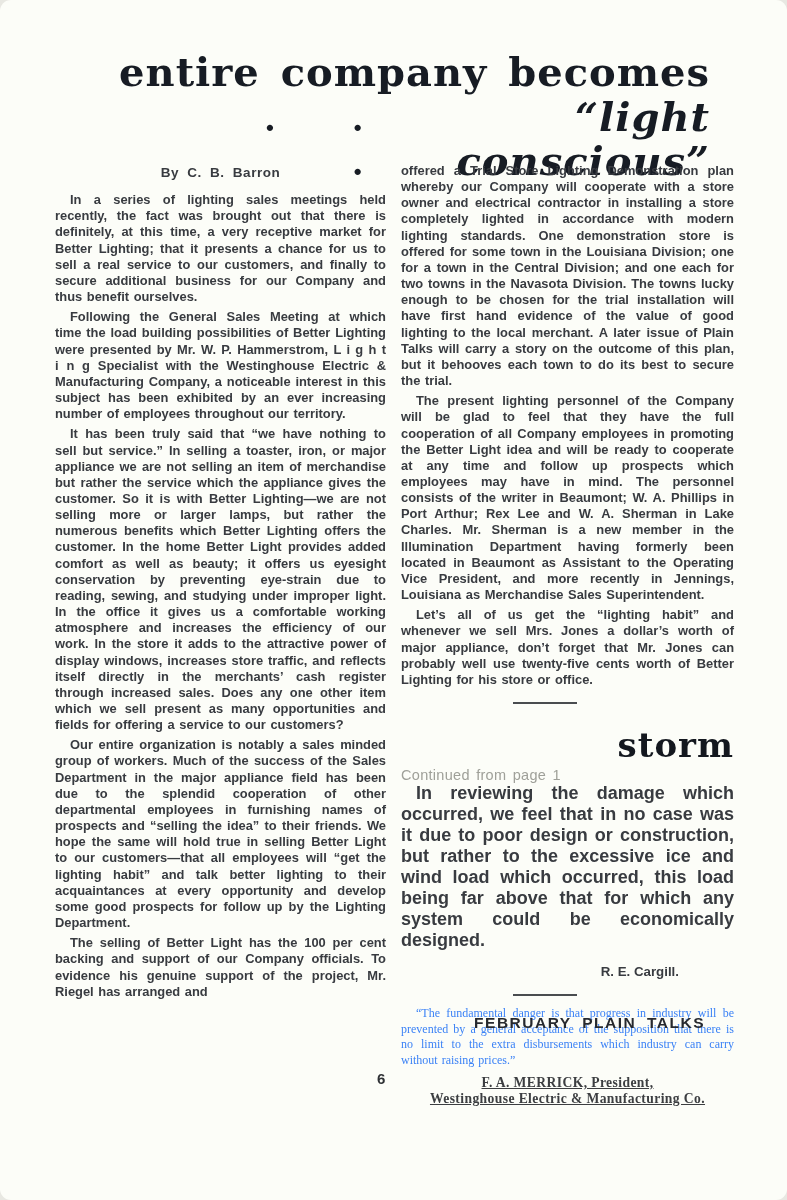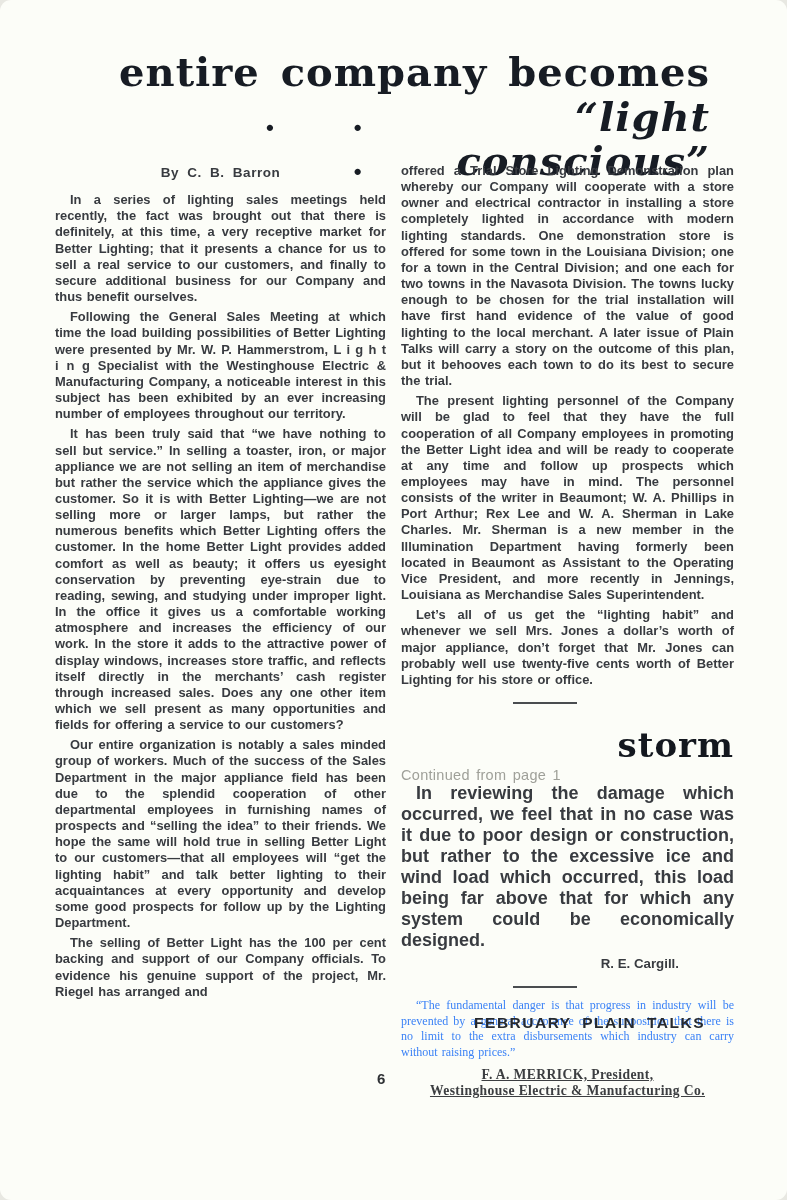--- a/index.html
+++ b/index.html
@@ -108,21 +108,21 @@
     line-height: 21px;
     margin-top: 11px;
     text-align: justify;
     text-indent: 16px;
     word-spacing: 1.5px;
   }
   .storm-signature {
     text-align: right;
     padding-right: 55px;
     font-size: 13.3px;
-    margin-top: 5px;
+    margin-top: 13px;
   }
 
   
   .quote-text {
     font-family: "Liberation Serif", serif;
     font-weight: normal;
     color: #3b82f6;
     font-size: 12px;
     line-height: 15.4px;
     text-align: justify;

